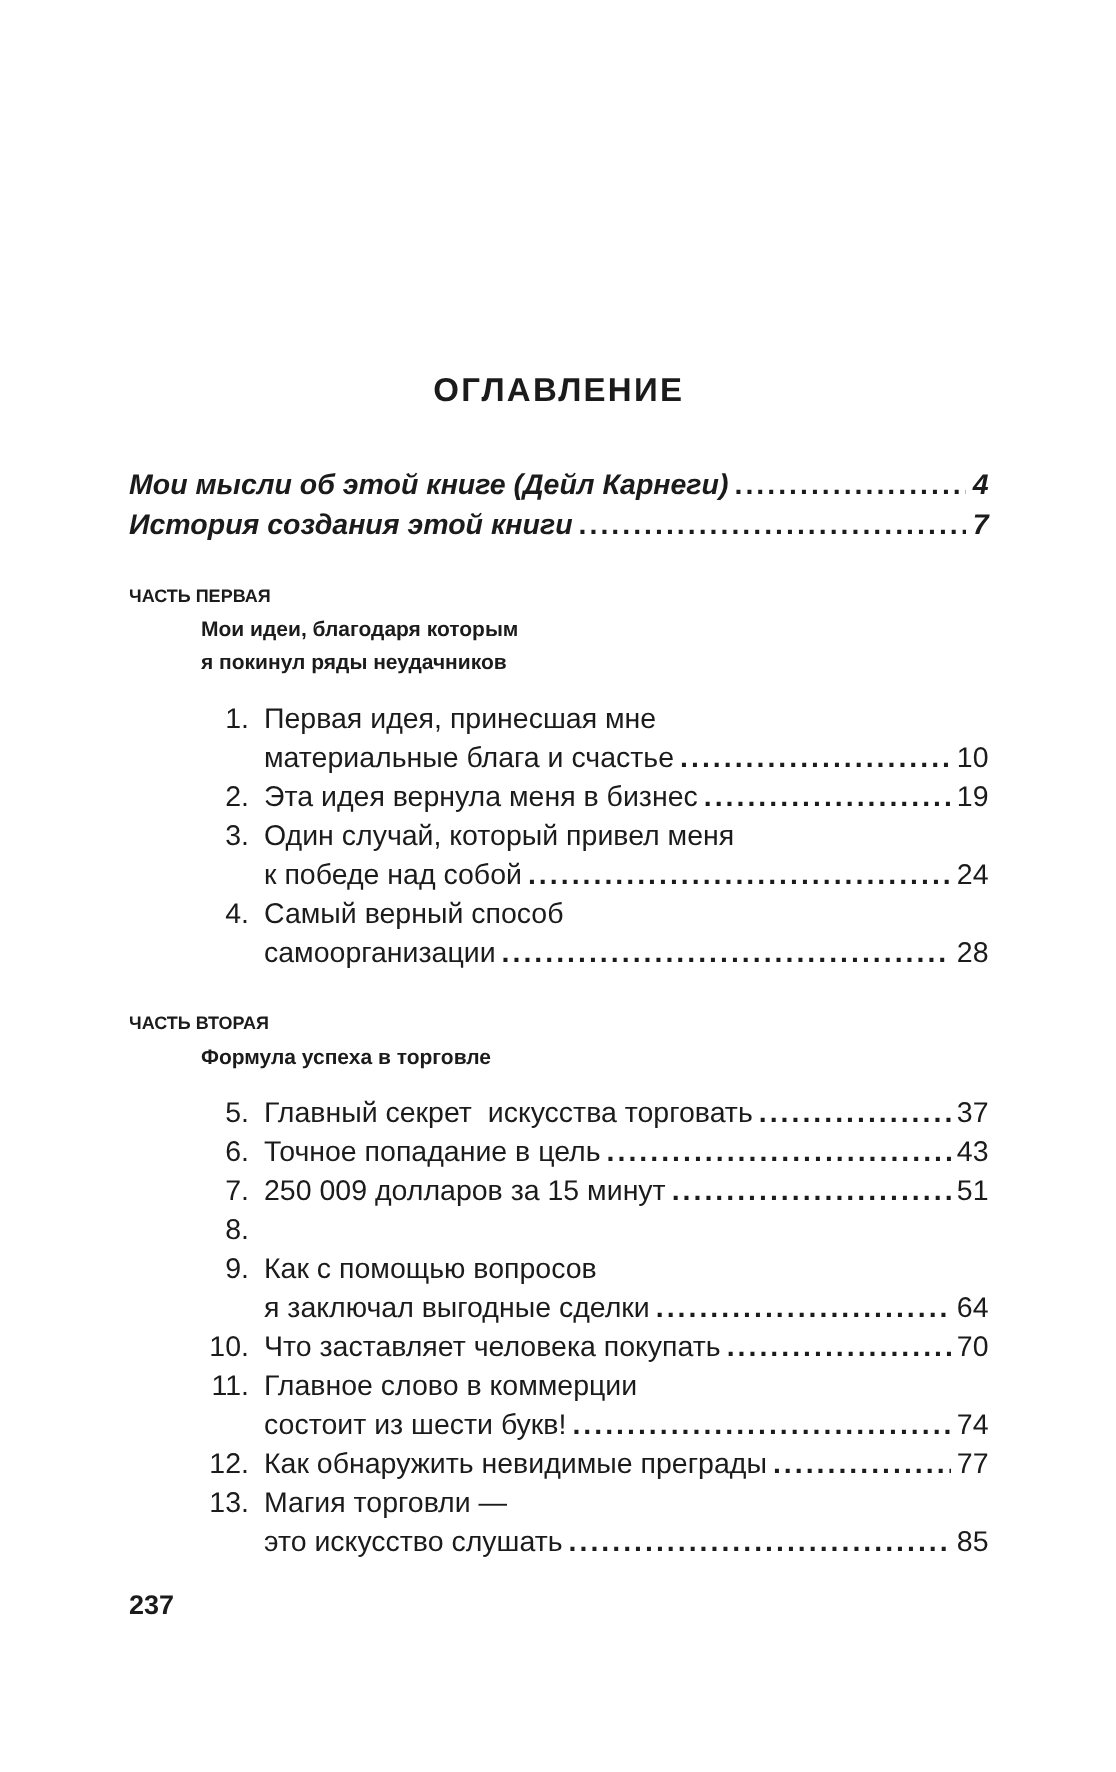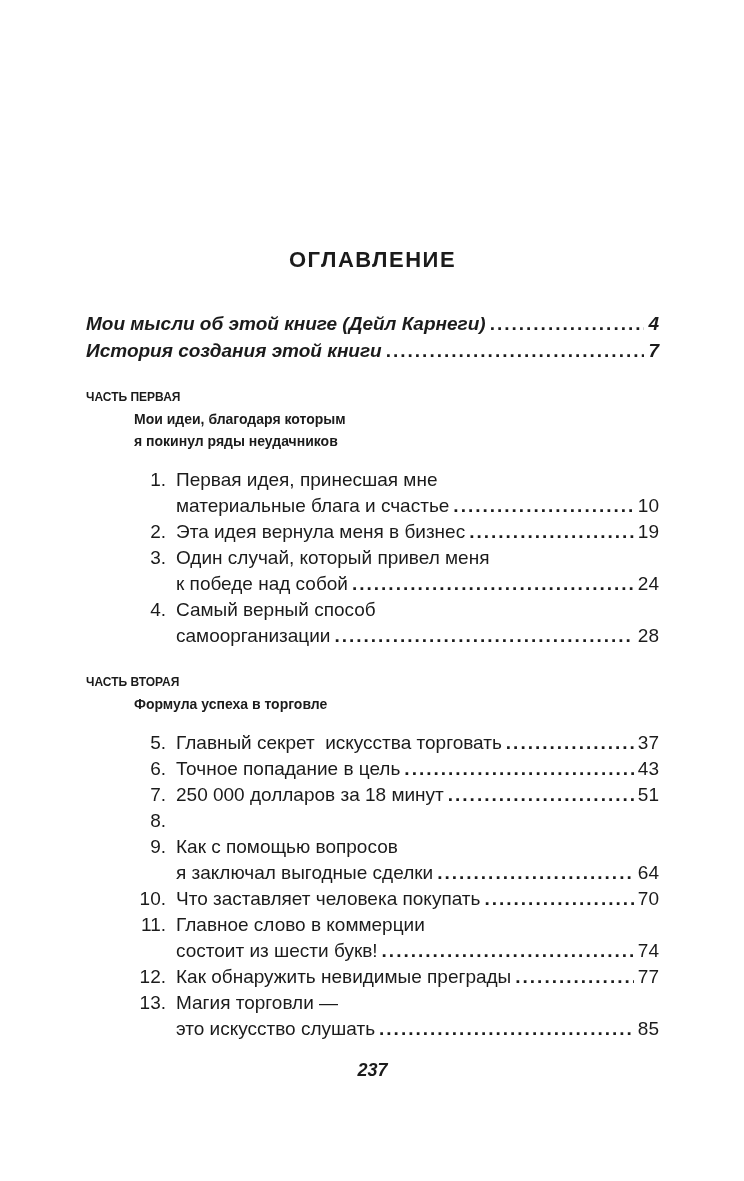--- a/index.html
+++ b/index.html
@@ -89,24 +89,23 @@
   .leader::after {
     content: "..........................................................................................................................";
     letter-spacing: 2px;
     font-weight: bold;
   }
   .pg {
     white-space: nowrap;
   }
   .folio {
     margin-top: 18px;
-    text-align: center;
+    text-align: left;
     font-size: 18px;
     font-weight: bold;
-    font-style: italic;
   }
 </style>
 </head>
 <body>
 
 <div class="page">
 
   <h1 class="toc-title">ОГЛАВЛЕНИЕ</h1>
 
   <div class="front-matter">
@@ -204,21 +203,21 @@
             <span class="leader"></span>
             <span class="pg">43</span>
           </div>
         </div>
       </div>
 
       <div class="chapter">
         <span class="num">7.</span>
         <div class="body">
           <div class="dotline">
-            <span class="txt">250 000 долларов за 18 минут</span>
+            <span class="txt">250 009 долларов за 15 минут</span>
             <span class="leader"></span>
             <span class="pg">51</span>
           </div>
         </div>
       </div>
 
       <div class="chapter">
         <span class="num">8.</span>
       </div>
 

